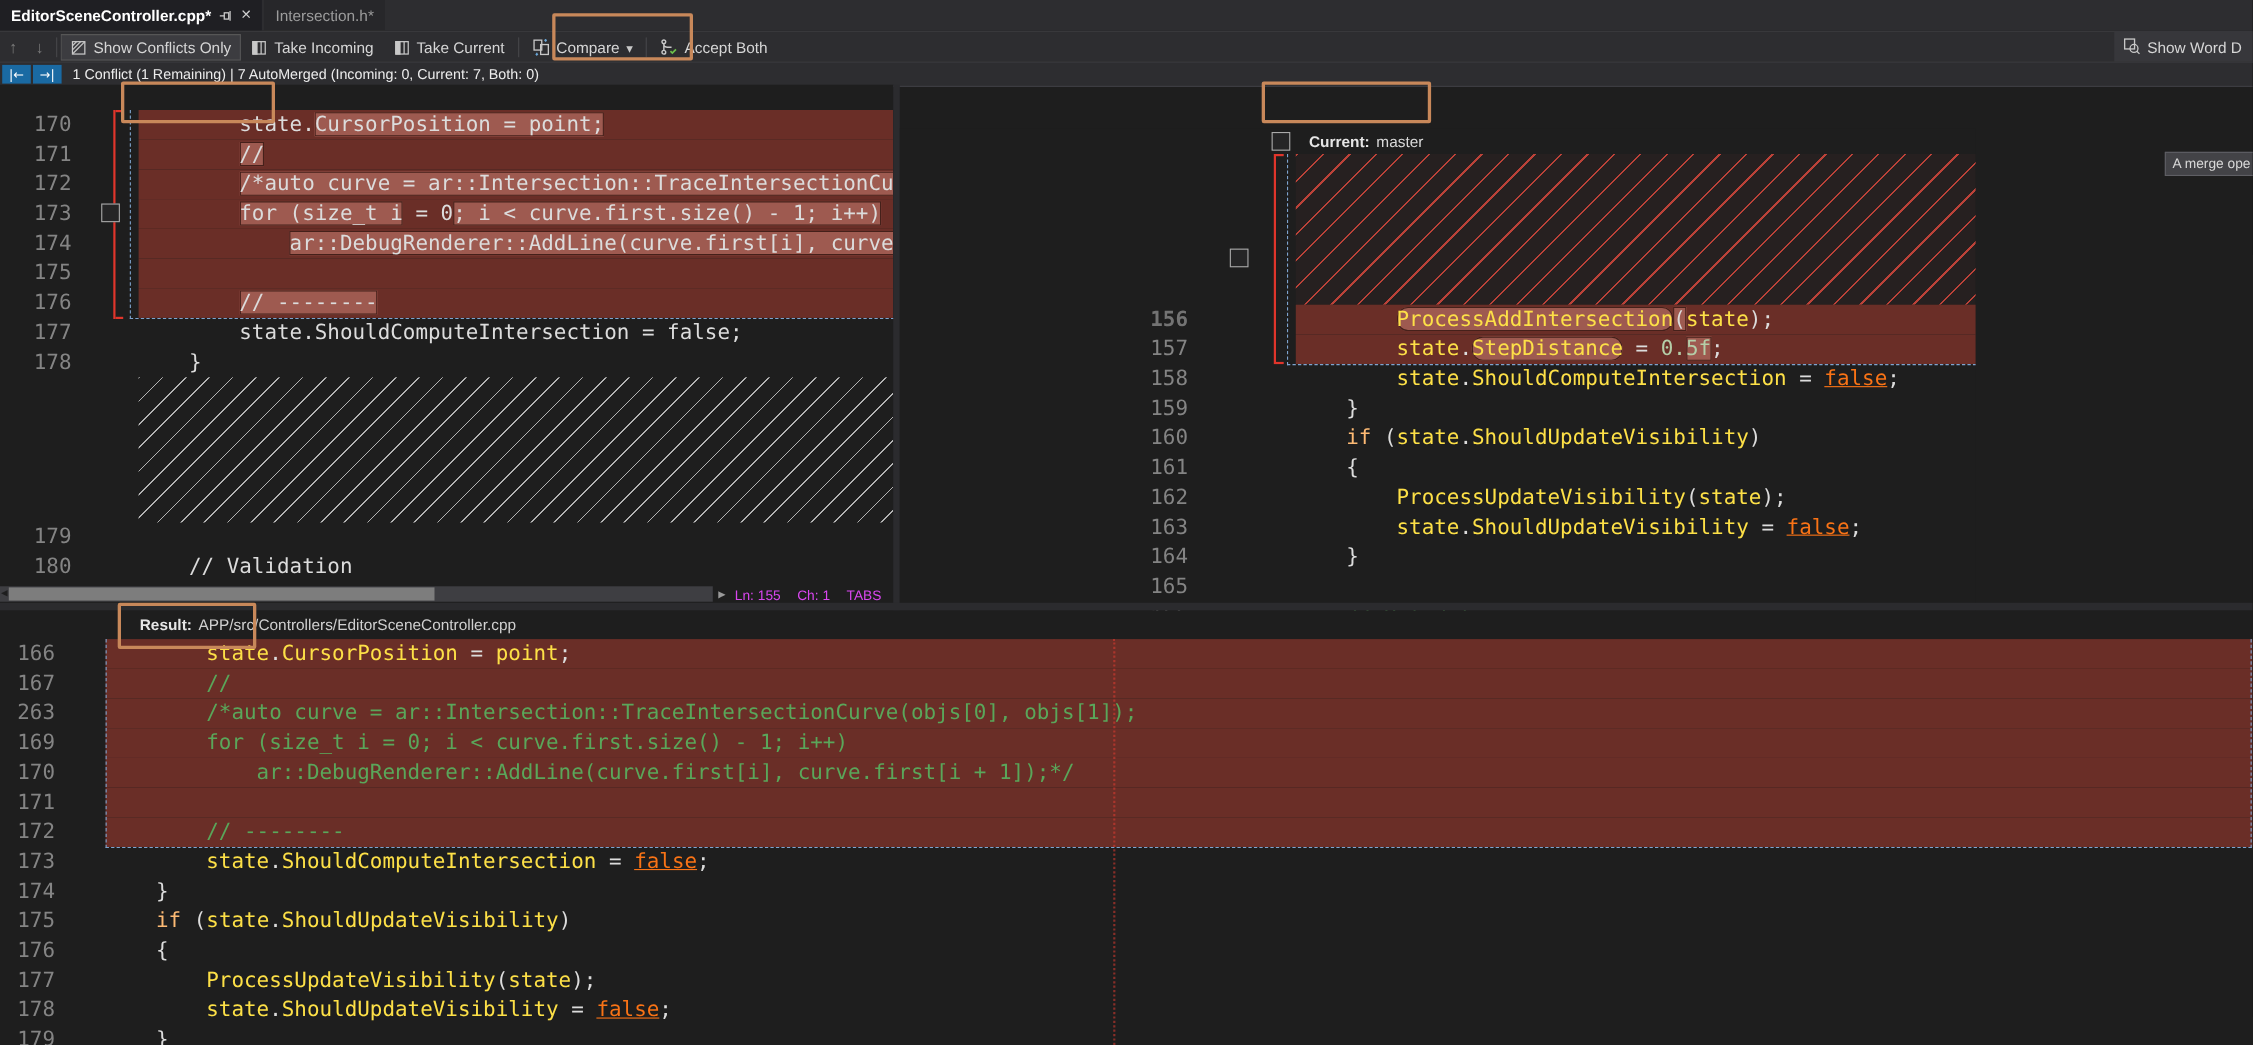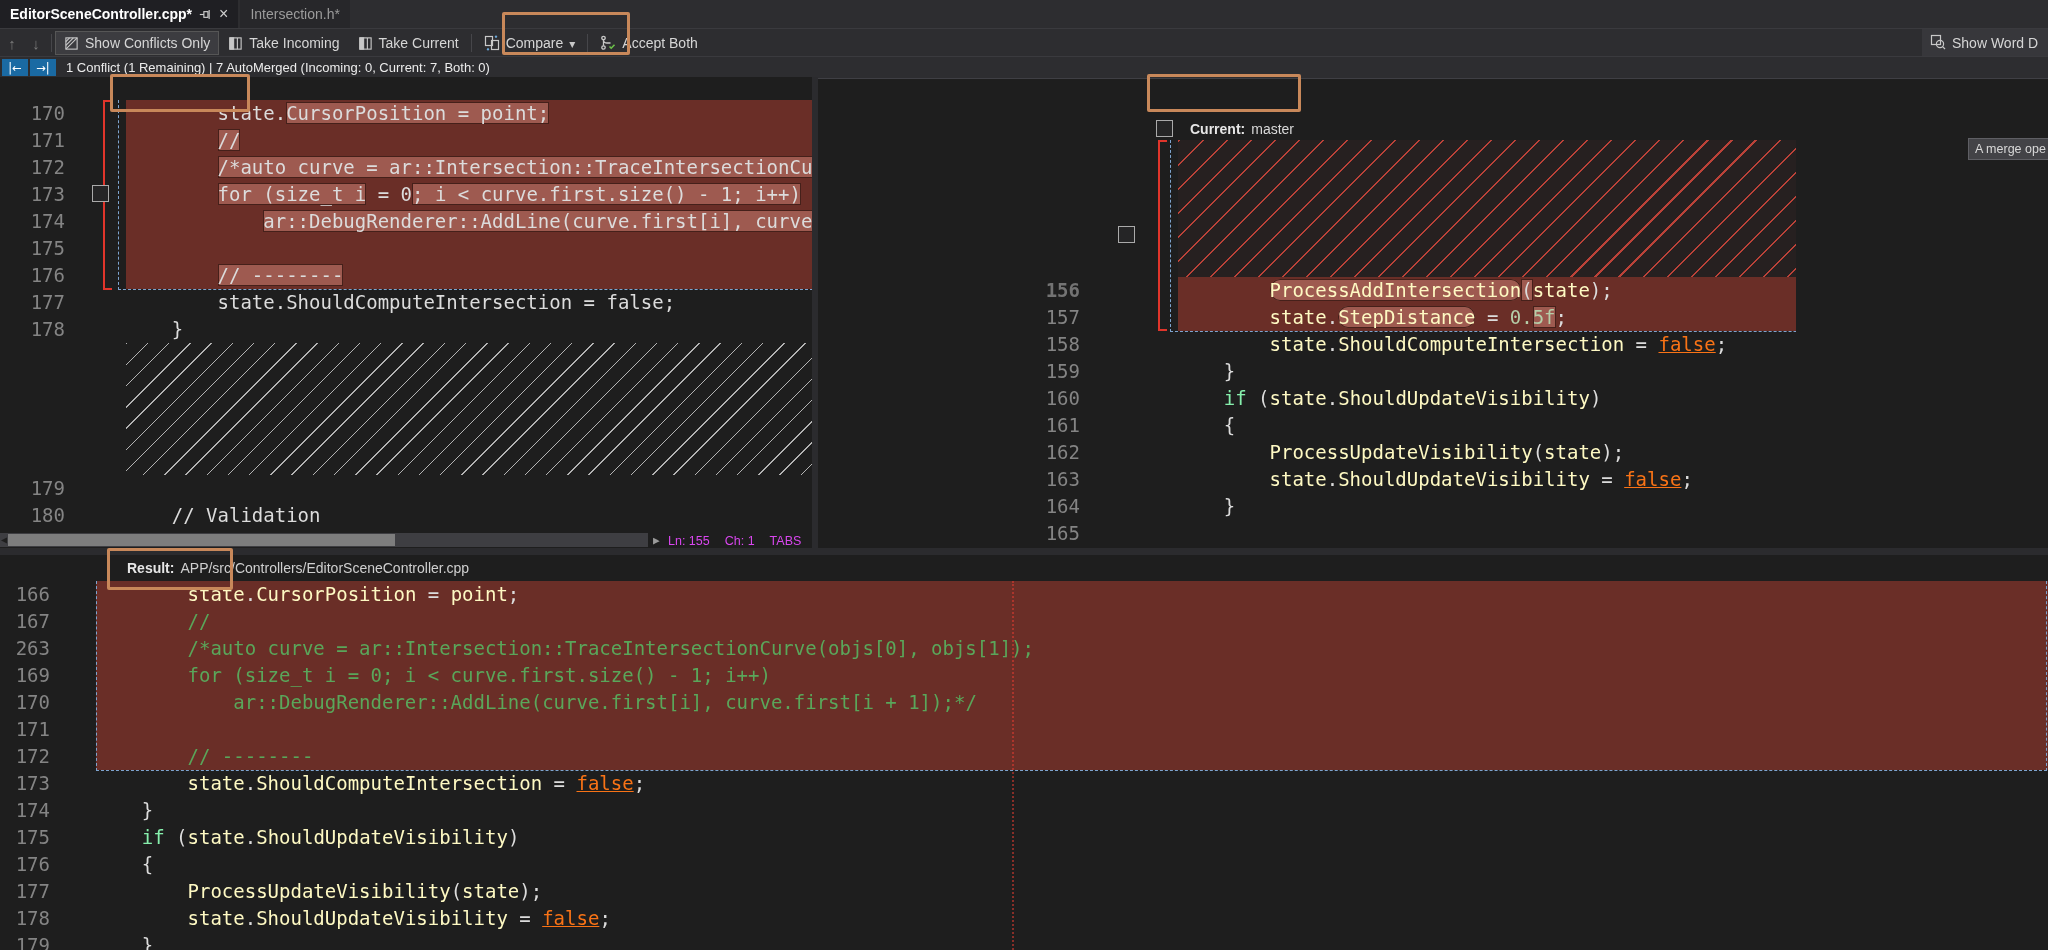--- a/index.html
+++ b/index.html
@@ -64,22 +64,22 @@
   .content{flex:none;white-space:pre;overflow:hidden;color:#dcdcdc;}
   .content.conflict{background:#6a2e27;}
   .pane-incoming .gutter{width:65px;}
   .pane-incoming .content{margin-left:61px;width:686px;}
   .pane-current .gutter{width:262px;}
   .pane-current .content{margin-left:98px;width:870px;}
   .pane-result .gutter{width:50px;}
   .pane-result .content{margin-left:46px;width:1952px;}
 
   .hl{background:#9e5a50;box-shadow:inset 0 0 0 1px #45201a;}
-  .c-w{color:#dcdcdc;}.c-id{color:#fef9c3;border-radius:10px;}.c-kw{color:#f97316;text-decoration:underline;}
-  .c-ctl{color:#86efac;}.c-cm{color:#5aa65a;}.c-num{color:#b5cea8;}
+  .c-w{color:#dcdcdc;}.c-id{color:#fde047;border-radius:10px;}.c-kw{color:#f97316;text-decoration:underline;}
+  .c-ctl{color:#fdba74;}.c-cm{color:#5aa65a;}.c-num{color:#b5cea8;}
 
   .hatch{box-sizing:border-box;}
   .hatch-gray{margin-left:126px;width:686px;
     background:repeating-linear-gradient(135deg,rgba(205,205,205,.85) 0 1px,transparent 1px 15px);}
   .hatch-red{margin-left:360px;width:870px;background-color:#262020;
     background-image:repeating-linear-gradient(135deg,rgba(195,68,58,.95) 0 1.5px,transparent 1.5px 17px);}
 
   .outline{position:absolute;border:1px dashed #7ea4cf;pointer-events:none;z-index:5;}
   .pane-incoming .outline{left:118px;top:23px;width:694px;height:189px;border-top:none;border-right:none;}
   .pane-current  .outline{left:352px;top:23px;width:874px;height:191px;border-top:none;}

